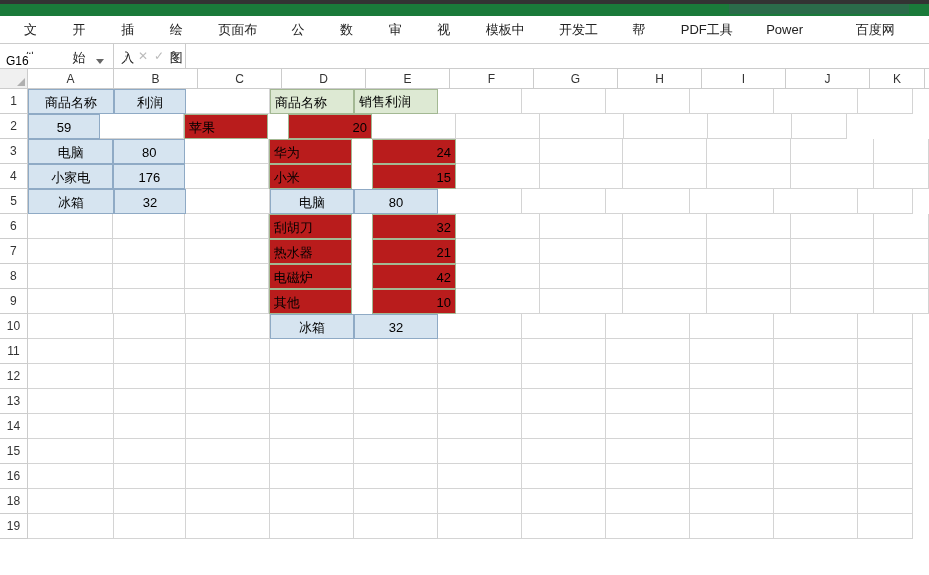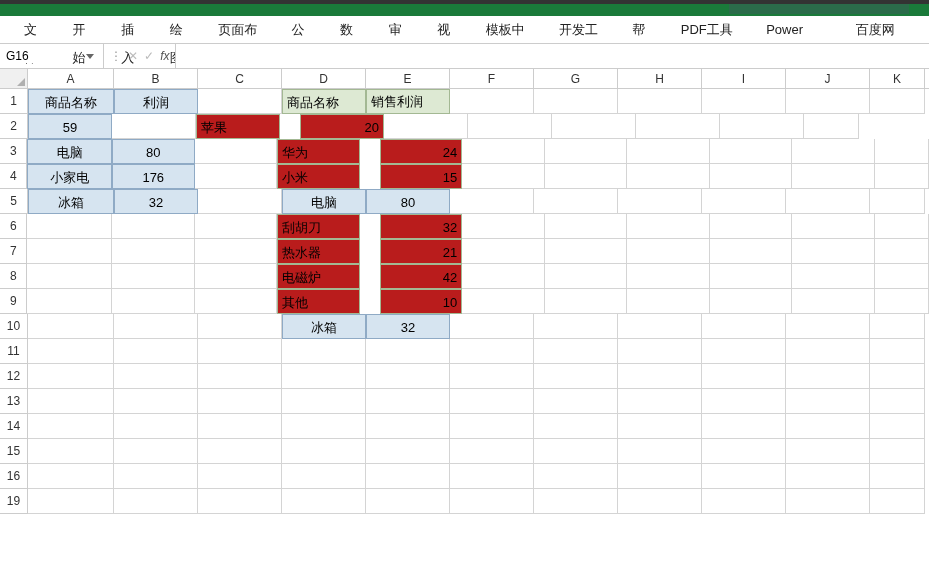--- a/index.html
+++ b/index.html
@@ -8,21 +8,21 @@
 
 .topbar { height: 16px; background: linear-gradient(to bottom, #333 0, #333 4px, #1a7a3a 4px, #1a7a3a 100%); position: relative; }
 .topbar::after { content:""; position:absolute; right:20px; top:4px; width:180px; height:10px; background:#2b6b4a; }
 
 
 .ribbon { height: 28px; background: #fff; display: flex; align-items: center; padding: 0 12px; gap: 0; border-bottom: 1px solid #ccc; }
 .ribbon-tab { padding: 0 12px; font-size: 13px; color: #222; cursor: pointer; height: 28px; line-height: 28px; }
 
 
 .fbar { height: 25px; display: flex; align-items: stretch; border-bottom: 1px solid #ccc; }
-.namebox-wrap { width: 104px; border-right: 1px solid #ccc; display: flex; align-items: center; padding: 0 6px; }
+.namebox-wrap { width: 114px; border-right: 1px solid #ccc; display: flex; align-items: flex-end; padding: 0 6px; }
 .namebox { border: none; outline: none; width: 60px; font-size: 12px; }
 .nb-dd { width: 14px; height: 14px; margin-left: auto; display:flex; align-items:center; justify-content:center; }
 .nb-dd svg { width: 8px; height: 5px; }
 .fx-btns { display: flex; align-items: center; padding: 0 6px; gap: 6px; border-right: 1px solid #ccc; color: #999; font-size: 12px; }
 .fx-btns span { cursor: pointer; }
 .fx-btns .fx { font-style: italic; color: #555; }
 .formula-input { flex: 1; border: none; outline: none; padding: 0 6px; font-size: 12px; }
 
 
 .grid-wrap { position: relative; }
@@ -32,21 +32,21 @@
 .ch { border-right: 1px solid #ccc; text-align: center; font-size: 12px; color: #333; line-height: 20px; background: #fff; }
 .ch.wA { width: 86px; } .ch.wB { width: 84px; } .ch.wC { width: 84px; }
 .ch.wD { width: 84px; } .ch.wE { width: 84px; } .ch.wF { width: 84px; }
 .ch.wG { width: 84px; } .ch.wH { width: 84px; } .ch.wI { width: 84px; }
 .ch.wJ { width: 84px; } .ch.wK { width: 55px; }
 
 .rows { }
 .row { display: flex; height: 25px; }
 .rh { width: 28px; border-right: 1px solid #ccc; border-bottom: 1px solid #ccc; text-align: center; font-size: 12px; color: #333; line-height: 25px; background:#fff; }
 .cell { border-right: 1px solid #d4d4d4; border-bottom: 1px solid #d4d4d4; font-size: 13px; line-height: 25px; padding: 0 4px; overflow: hidden; white-space: nowrap; }
-.cell.wA { width: 86px; } .cell.wB { width: 84px; } .cell.wC { width: 84px; }
+.cell.wA { width: 86px; } .cell.wB { width: 72px; } .cell.wC { width: 84px; }
 .cell.wD { width: 84px; } .cell.wE { width: 84px; } .cell.wF { width: 84px; }
 .cell.wG { width: 84px; } .cell.wH { width: 84px; } .cell.wI { width: 84px; }
 .cell.wJ { width: 84px; } .cell.wK { width: 55px; }
 
 .hdr-blue { background: #d6e4f0; border: 1px solid #8faac5; text-align: center; font-weight: 400; }
 .data-blue { background: #d6e4f0; border: 1px solid #8faac5; text-align: center; }
 .hdr-green { background: #dde9d3; border: 1px solid #a3b893; text-align: center; }
 .data-green { background: #b91c1c; border: 1px solid #a3b893; }
 .data-green.left { text-align: left; }
 .data-green.right { text-align: right; margin-left: 20px; }
@@ -327,20 +327,34 @@
         <div class="cell wD"></div>
         <div class="cell wE"></div>
         <div class="cell wF"></div>
         <div class="cell wG"></div>
         <div class="cell wH"></div>
         <div class="cell wI"></div>
         <div class="cell wJ"></div>
         <div class="cell wK"></div>
       </div>
       <div class="row">
+        <div class="rh">18</div>
+        <div class="cell wA"></div>
+        <div class="cell wB"></div>
+        <div class="cell wC"></div>
+        <div class="cell wD"></div>
+        <div class="cell wE"></div>
+        <div class="cell wF"></div>
+        <div class="cell wG"></div>
+        <div class="cell wH"></div>
+        <div class="cell wI"></div>
+        <div class="cell wJ"></div>
+        <div class="cell wK"></div>
+      </div>
+      <div class="row">
         <div class="rh">19</div>
         <div class="cell wA"></div>
         <div class="cell wB"></div>
         <div class="cell wC"></div>
         <div class="cell wD"></div>
         <div class="cell wE"></div>
         <div class="cell wF"></div>
         <div class="cell wG"></div>
         <div class="cell wH"></div>
         <div class="cell wI"></div>

